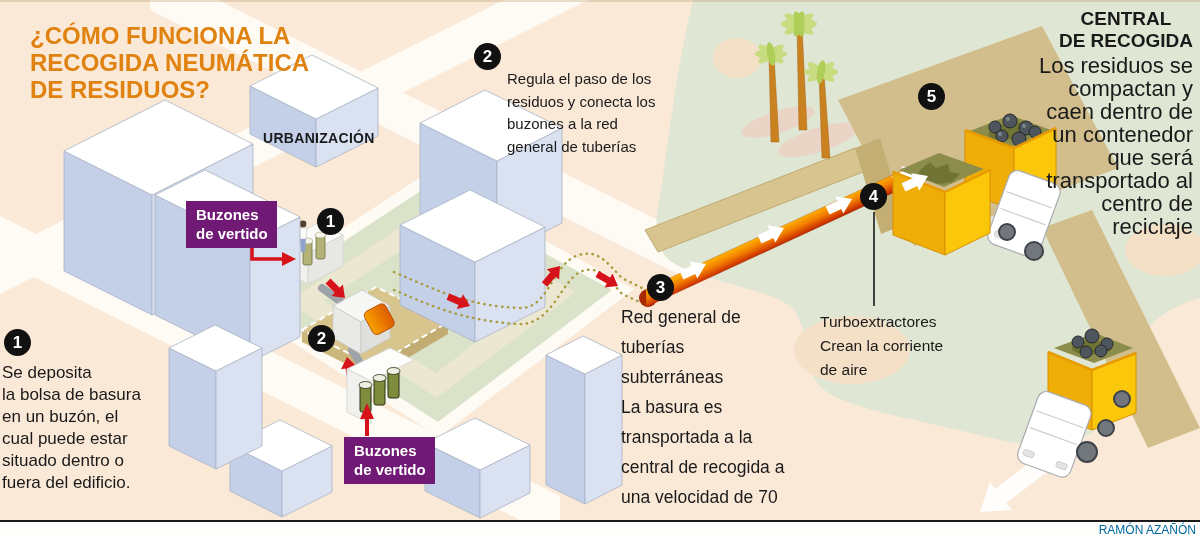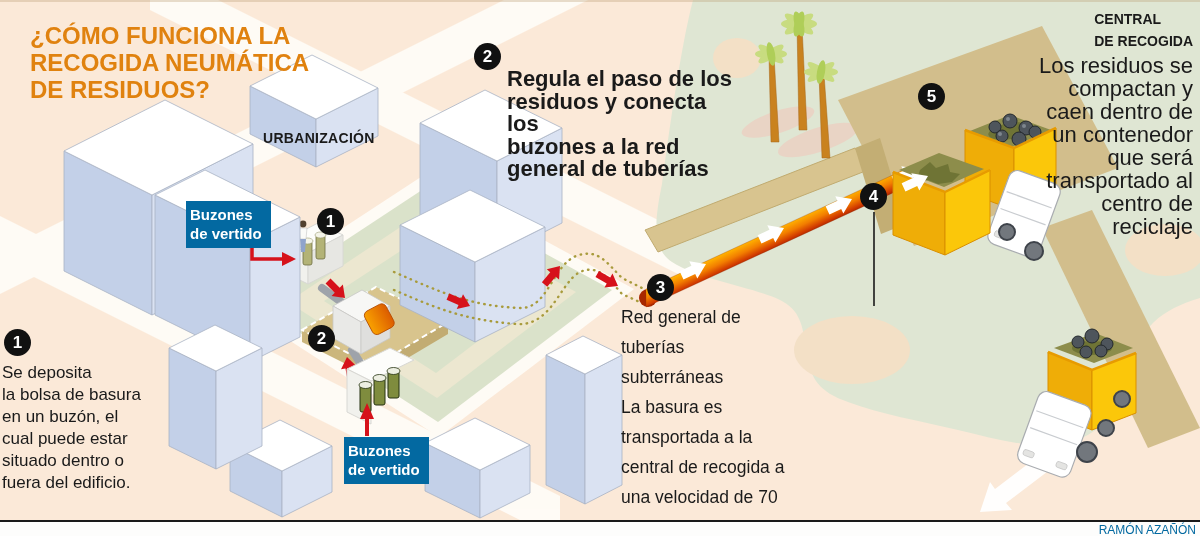--- a/index.html
+++ b/index.html
@@ -4,27 +4,27 @@
 <style>
   html,body{margin:0;padding:0;background:#e8e8e8;}
   .stage{position:relative;width:1200px;height:536px;overflow:hidden;background:#FBE9D8;
          font-family:"Liberation Sans","DejaVu Sans",sans-serif;}
   .scene{position:absolute;left:0;top:0;z-index:1;}
   .txt{position:absolute;z-index:3;white-space:pre-line;color:#1A1A1A;}
   .title{left:14px;top:6px;font-size:24px;line-height:27px;font-weight:bold;color:#E0820F;margin:16px;}
   .urb{left:263px;top:130px;font-size:14px;font-weight:bold;letter-spacing:.3px;}
   .s1-body{left:2px;top:362px;width:182px;font-size:17px;line-height:22px;}
   .s2-head{left:507px;top:44px;font-size:17.5px;font-weight:bold;}
-  .s2-body{left:507px;top:68px;width:236px;font-size:22px;line-height:22.5px;font-weight:bold;}
+  .s2-body{left:507px;top:68px;width:236px;font-size:15px;line-height:22.5px;}
   .s3-body{left:621px;top:302px;width:238px;font-size:17.5px;line-height:30px;}
   .s4-body{left:820px;top:310px;width:170px;font-size:15.5px;line-height:24px;}
-  .s5-head{right:7px;top:8px;font-size:14px;line-height:22px;font-weight:bold;text-align:left;}
+  .s5-head{right:7px;top:8px;font-size:19px;line-height:22px;font-weight:bold;text-align:center;}
   .s5-body{right:7px;top:54px;width:155px;font-size:22px;line-height:23px;text-align:right;}
-  .redlabel{position:absolute;z-index:3;background:#0369a1;color:#fff;font-weight:bold;
-            font-size:15px;line-height:19px;padding:4px 9px 5px 4px;white-space:pre-line;}
+  .redlabel{position:absolute;z-index:3;background:#701a75;color:#fff;font-weight:bold;
+            font-size:15px;line-height:19px;padding:4px 9px 5px 10px;white-space:pre-line;}
   .l1{left:186px;top:201px;}
   .l2{left:344px;top:437px;}
   .badge{position:absolute;z-index:4;width:27px;height:27px;border-radius:50%;background:#111;
          color:#fff;font-weight:bold;font-size:17px;display:flex;align-items:center;justify-content:center;}
   .divider{position:absolute;z-index:5;left:0;top:520px;width:1200px;height:2px;background:#1A1A1A;}
   .footer{position:absolute;z-index:4;left:0;top:522px;width:1200px;height:14px;background:#FDFDFC;}
   .credit{position:absolute;z-index:6;right:4px;top:523px;font-size:12px;color:#0369a1;}
   .topline{position:absolute;z-index:4;left:0;top:0;width:1200px;height:2px;background:rgba(190,160,120,.35);}
 </style>
 </head>
@@ -338,20 +338,23 @@
 general de tuberías</div>
   <div class="txt s3-body">Red general de
 tuberías
 subterráneas
 La basura es
 transportada a la
 central de recogida a
 una velocidad de 70
 km/h, mediante una
 corriente de aire.</div>
+  <div class="txt s4-body">Turboextractores
+Crean la corriente
+de aire</div>
   <div class="txt s5-head">CENTRAL
 DE RECOGIDA</div>
   <div class="txt s5-body">Los residuos se
 compactan y
 caen dentro de
 un contenedor
 que será
 transportado al
 centro de
 reciclaje</div>

